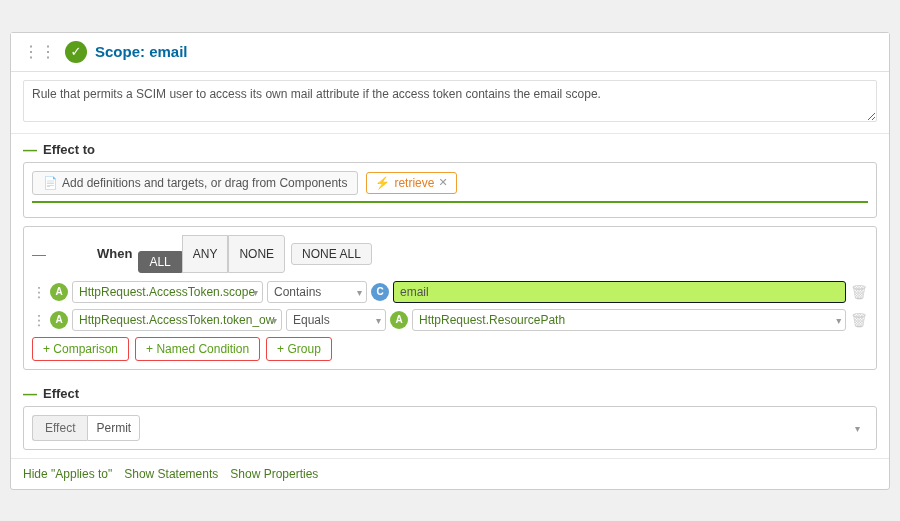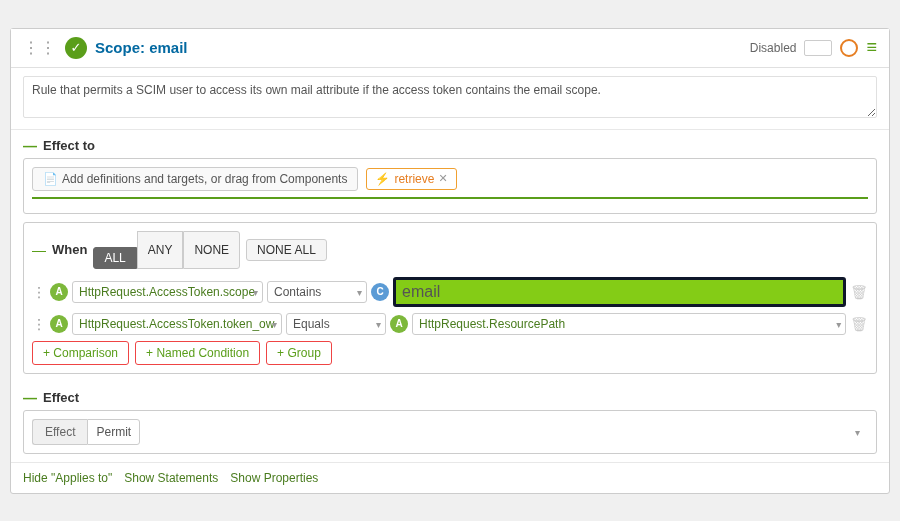--- a/index.html
+++ b/index.html
@@ -179,20 +179,21 @@
     }
     .when-header {
       display: flex;
       align-items: center;
       gap: 6px;
       margin-bottom: 8px;
     }
     .when-label {
       font-weight: bold;
       color: #333;
+      margin-left: 45px;
     }
     .btn-group {
       display: flex;
       gap: 0;
     }
     .btn-toggle {
       padding: 3px 10px;
       border: 1px solid #ccc;
       font-size: 12px;
       cursor: pointer;
@@ -258,26 +259,26 @@
       border-radius: 3px;
       padding: 3px 6px;
       font-size: 12px;
       color: #555;
       background: #fff;
       appearance: none;
       cursor: pointer;
       width: 100px;
     }
     .value-input {
-      border: 3px solid #0f172a;
+      border: 1px solid #0f172a;
       border-radius: 3px;
       padding: 3px 6px;
-      font-size: 16px;
+      font-size: 12px;
       color: #555;
-      background: #84cc16;
+      background: #bef264;
       flex: 1;
     }
     .select-wrapper {
       position: relative;
       display: inline-block;
     }
     .select-wrapper::after {
       content: '▾';
       position: absolute;
       right: 5px;
@@ -376,26 +377,20 @@
 
 <div class="main-container">
 
   <div class="header">
     <div class="header-left">
       <span class="drag-dots">⋮⋮</span>
       <div class="green-check-circle">
         <span>✓</span>
       </div>
       <span class="header-title">Scope: email</span>
-    </div>
-    <div class="header-right">
-      <span class="disabled-label">Disabled</span>
-      <span class="toggle-box"></span>
-      <span class="orange-circle"></span>
-      <span class="hamburger-icon">≡</span>
     </div>
   </div>
 
   <div class="description-area">
     <textarea class="description-textarea" style="">Rule that permits a SCIM user to access its own mail attribute if the access token contains the email scope.</textarea>
   </div>
 
   <div class="section-header">
     <span class="collapse-icon">—</span>
     <span>Effect to</span>

